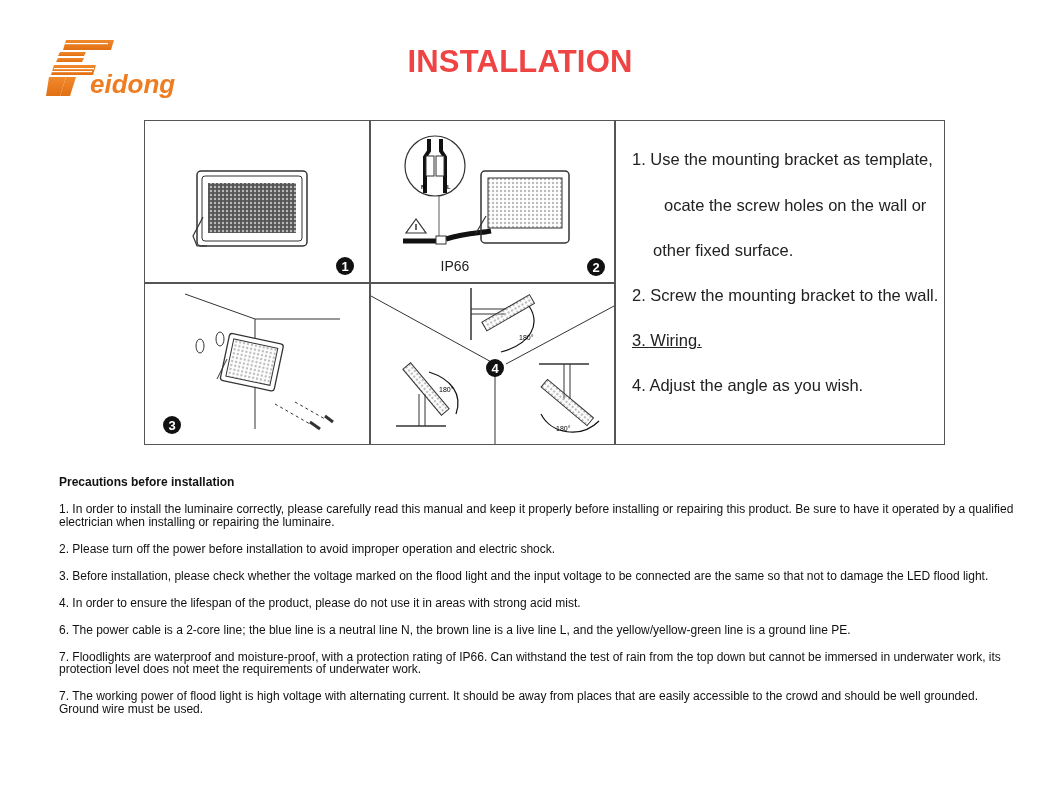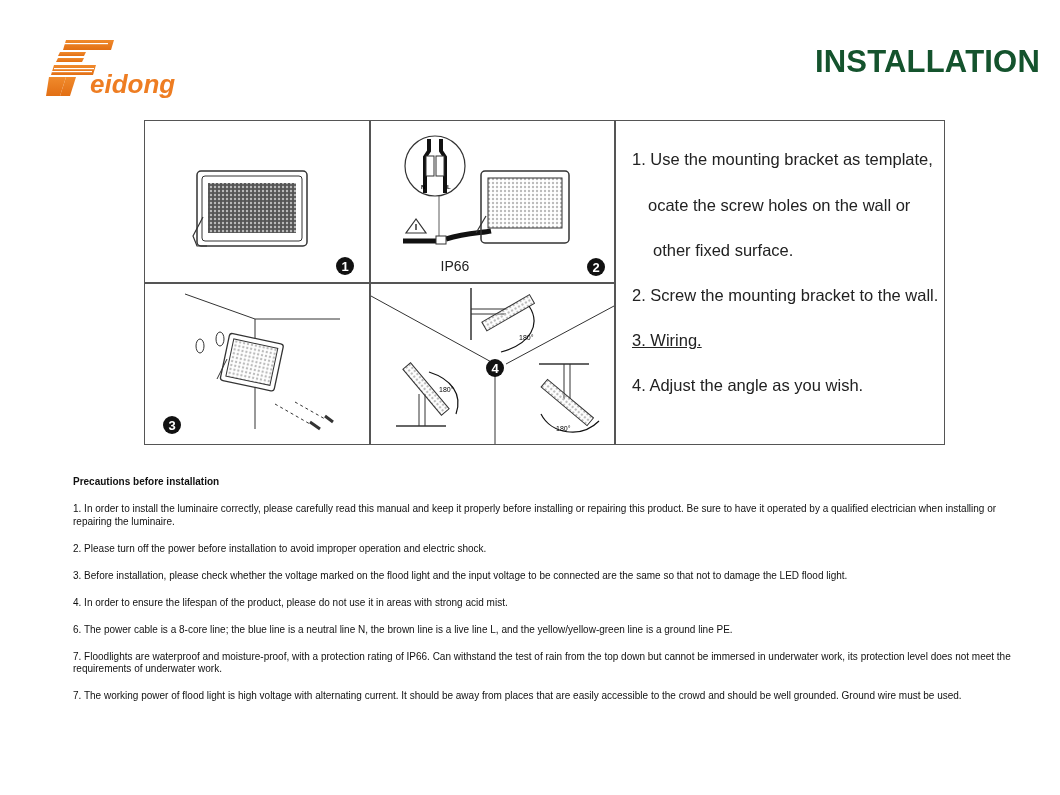--- a/index.html
+++ b/index.html
@@ -1,25 +1,25 @@
 <!DOCTYPE html>
 <html><head>
 <meta charset="utf-8">
 <style>
   html, body { margin:0; padding:0; background:#ffffff; }
   body { width:1060px; height:795px; position:relative; overflow:hidden; font-family:"Liberation Sans", sans-serif; color:#000; }
   .logo { position:absolute; left:46px; top:38px; width:145px; height:62px; }
-  .title { position:absolute; left:0; width:1040px; top:44px; text-align:right; font-family:"Liberation Sans", sans-serif; font-weight:bold; font-size:31px; letter-spacing:0.2px; color:#14532d; }
+  .title { position:absolute; left:0; width:1040px; top:44px; text-align:center; font-family:"Liberation Sans", sans-serif; font-weight:bold; font-size:31px; letter-spacing:0.2px; color:#ef4444; }
   .panel-frame { position:absolute; left:144px; top:120px; width:801px; height:325px; border:1.5px solid #555; box-sizing:border-box; }
   .cell { position:absolute; box-sizing:border-box; }
   .vline { position:absolute; width:1.5px; background:#555; }
   .hline { position:absolute; height:1.5px; background:#555; }
   .steps { position:absolute; left:632px; top:150px; font-family:"Liberation Sans", sans-serif; font-size:16.5px; color:#222; }
   .steps div { position:absolute; white-space:nowrap; }
-  .notes { position:absolute; left:59px; top:476px; width:960px; font-family:"Liberation Sans", sans-serif; font-size:10px; line-height:12.4px; color:#111;margin-left:14px; }
+  .notes { position:absolute; left:59px; top:476px; width:960px; font-family:"Liberation Sans", sans-serif; font-size:12px; line-height:12.4px; color:#111; }
   .notes .heading { font-weight:bold; margin-bottom:15px; }
   .notes p { margin:0 0 14.6px 0; }
   svg { display:block; }
 </style>
 </head>
 <body>
 
 <div class="logo">
   <svg width="145" height="62" viewBox="0 0 145 62">
     <defs>
@@ -139,29 +139,29 @@
       </g>
     <path d="M170,130 C180,150 210,155 228,137" stroke="#111" fill="none" stroke-width="1.2"></path>
     <text x="185" y="147" font-size="7" font-family="Liberation Sans, sans-serif">180°</text>
     <circle cx="124" cy="84" r="9" fill="#111"></circle>
     <text x="124" y="89" text-anchor="middle" font-family="Liberation Sans, sans-serif" font-size="13" font-weight="bold" fill="#fff">4</text>
   </svg>
 </div>
 
 <div class="steps">
   <div style="left:0; top:0;">1. Use the mounting bracket as template,</div>
-  <div style="left:16px; top:46px;">ocate the screw holes on the wall or</div>
+  <div style="left:32px; top:46px;">ocate the screw holes on the wall or</div>
   <div style="left:21px; top:91px;">other fixed surface.</div>
   <div style="left:0; top:136px;">2. Screw the mounting bracket to the wall.</div>
   <div style="left:0; top:181px;text-decoration:underline;">3. Wiring.</div>
   <div style="left:0; top:226px;">4. Adjust the angle as you wish.</div>
 </div>
 
 <div class="notes">
   <div class="heading">Precautions before installation</div>
   <p>1. In order to install the luminaire correctly, please carefully read this manual and keep it properly before installing or repairing this product. Be sure to have it operated by a qualified electrician when installing or repairing the luminaire.</p>
   <p>2. Please turn off the power before installation to avoid improper operation and electric shock.</p>
   <p>3. Before installation, please check whether the voltage marked on the flood light and the input voltage to be connected are the same so that not to damage the LED flood light.</p>
   <p>4. In order to ensure the lifespan of the product, please do not use it in areas with strong acid mist.</p>
-  <p>6. The power cable is a 8-core line; the blue line is a neutral line N, the brown line is a live line L, and the yellow/yellow-green line is a ground line PE.</p>
+  <p>6. The power cable is a 2-core line; the blue line is a neutral line N, the brown line is a live line L, and the yellow/yellow-green line is a ground line PE.</p>
   <p>7. Floodlights are waterproof and moisture-proof, with a protection rating of IP66. Can withstand the test of rain from the top down but cannot be immersed in underwater work, its protection level does not meet the requirements of underwater work.</p>
   <p>7. The working power of flood light is high voltage with alternating current. It should be away from places that are easily accessible to the crowd and should be well grounded. Ground wire must be used.</p>
 </div>
 
 </body></html>

